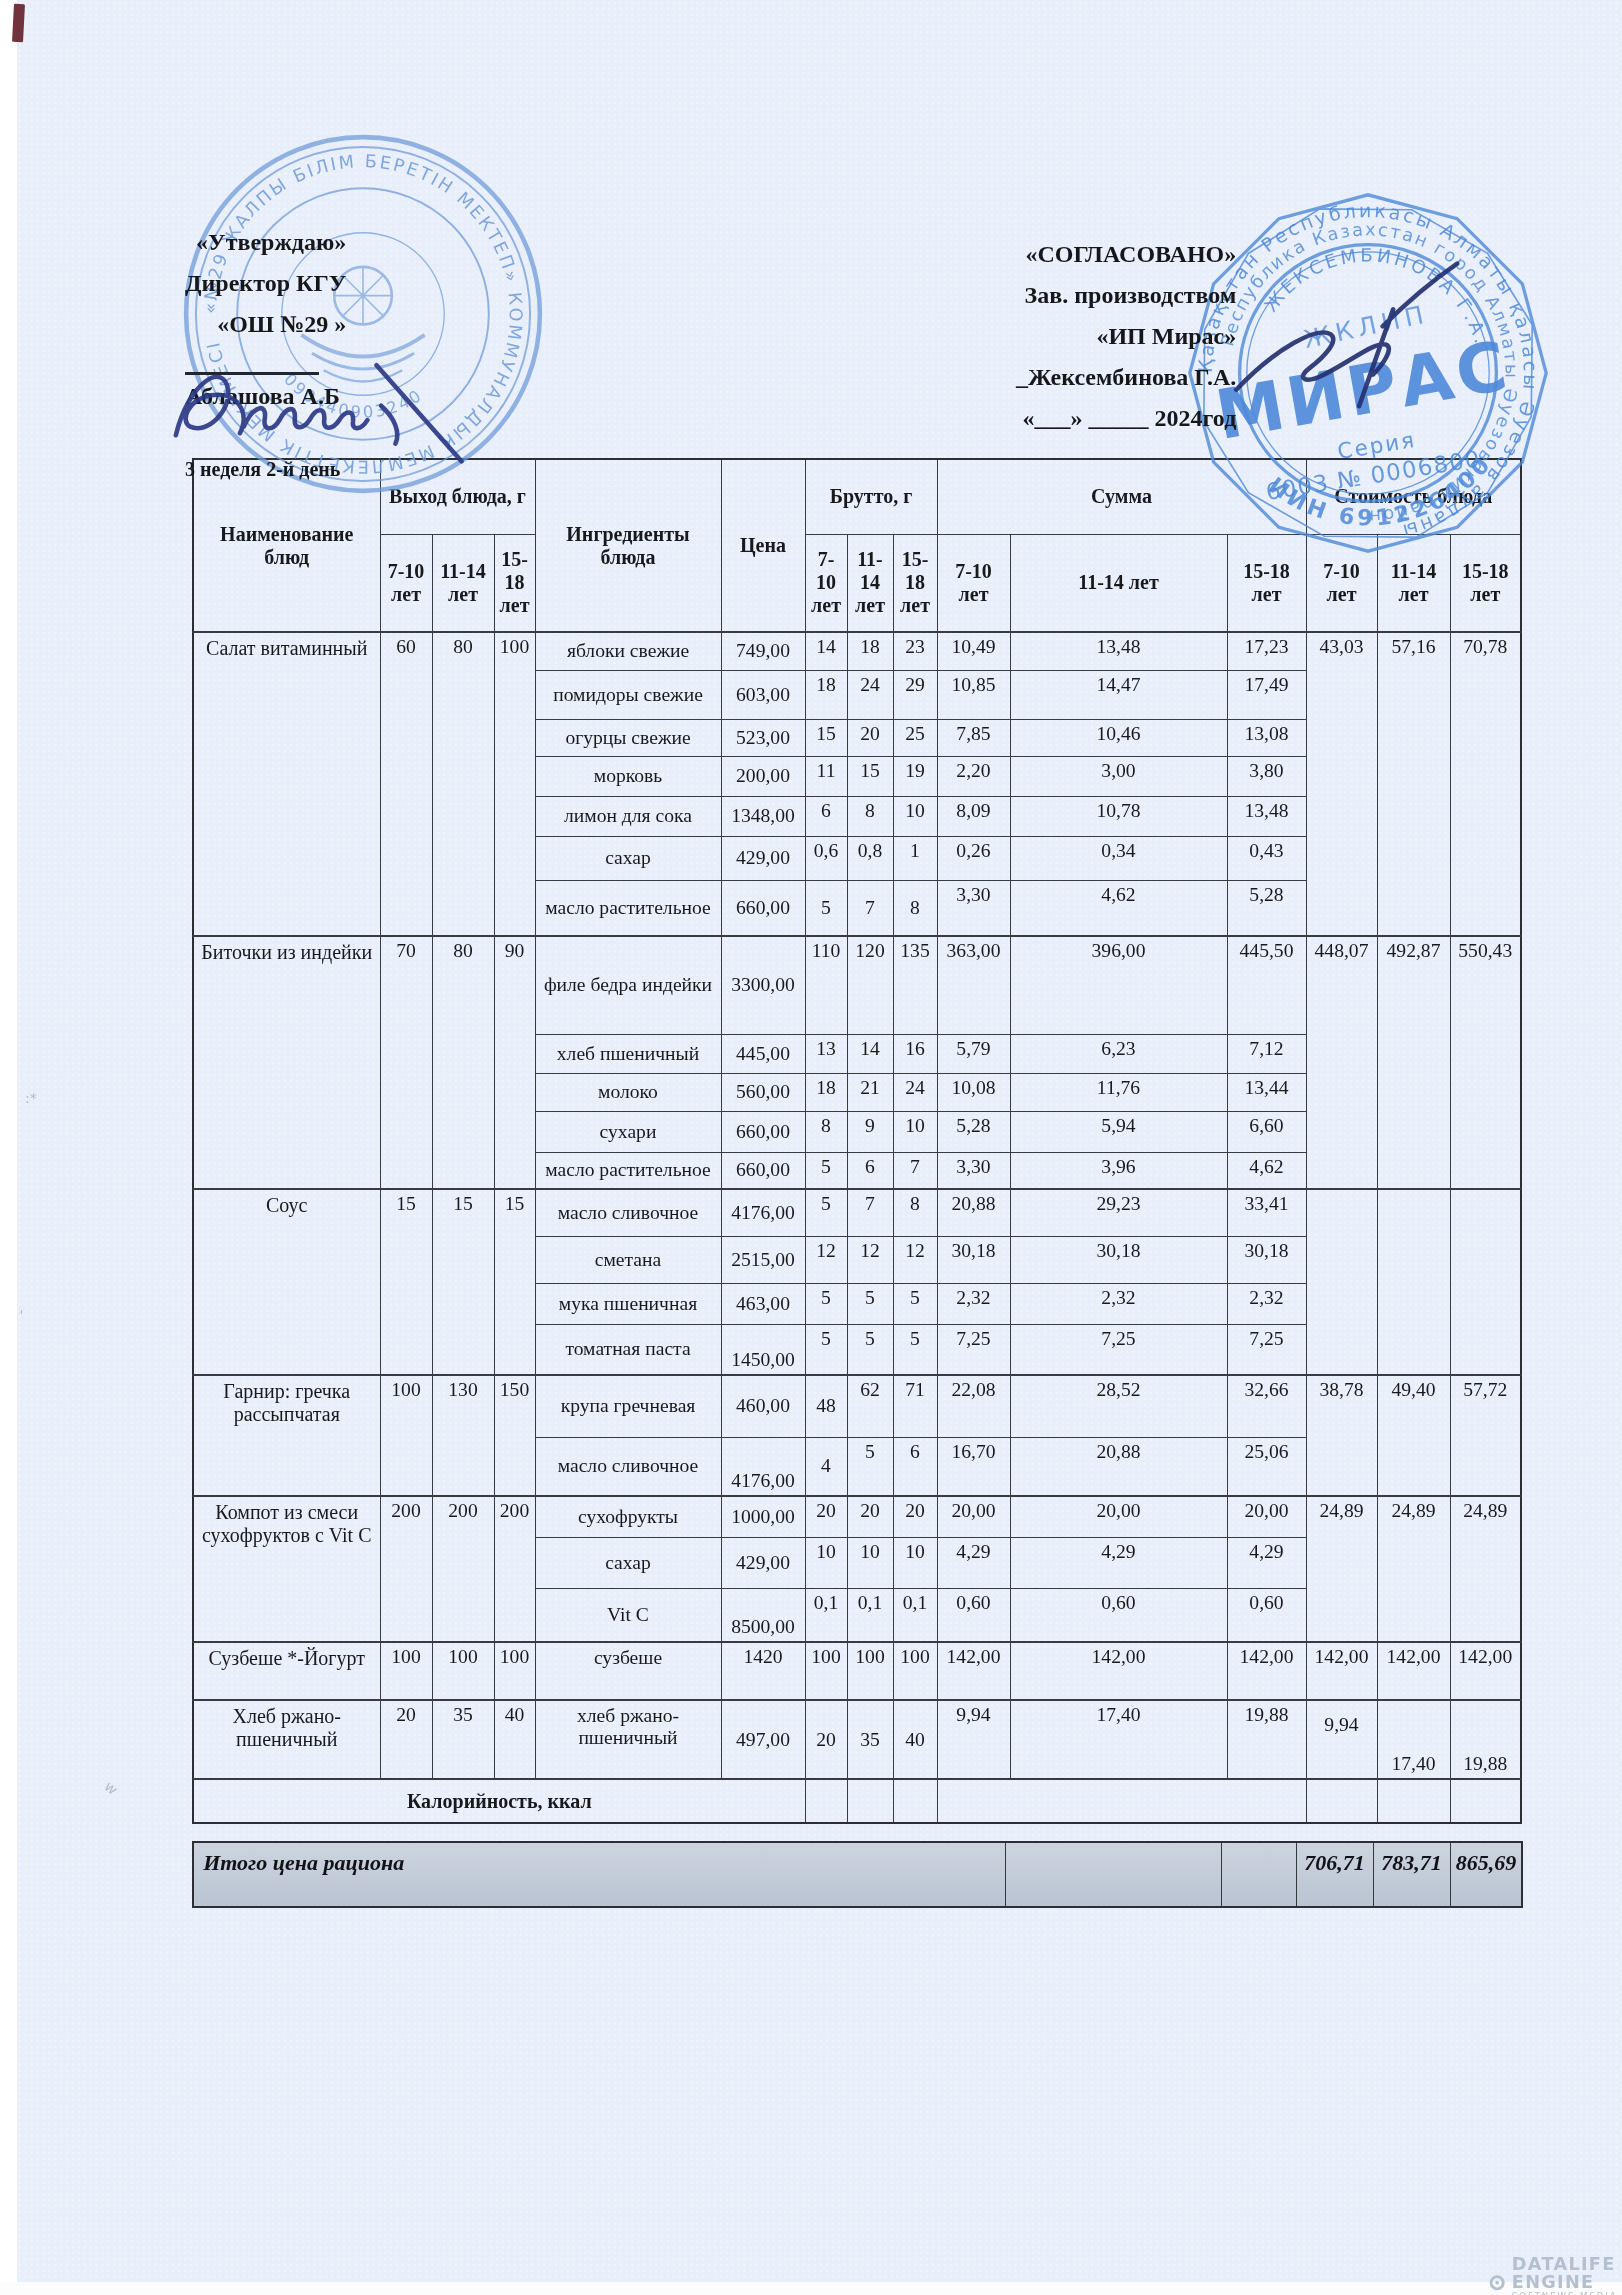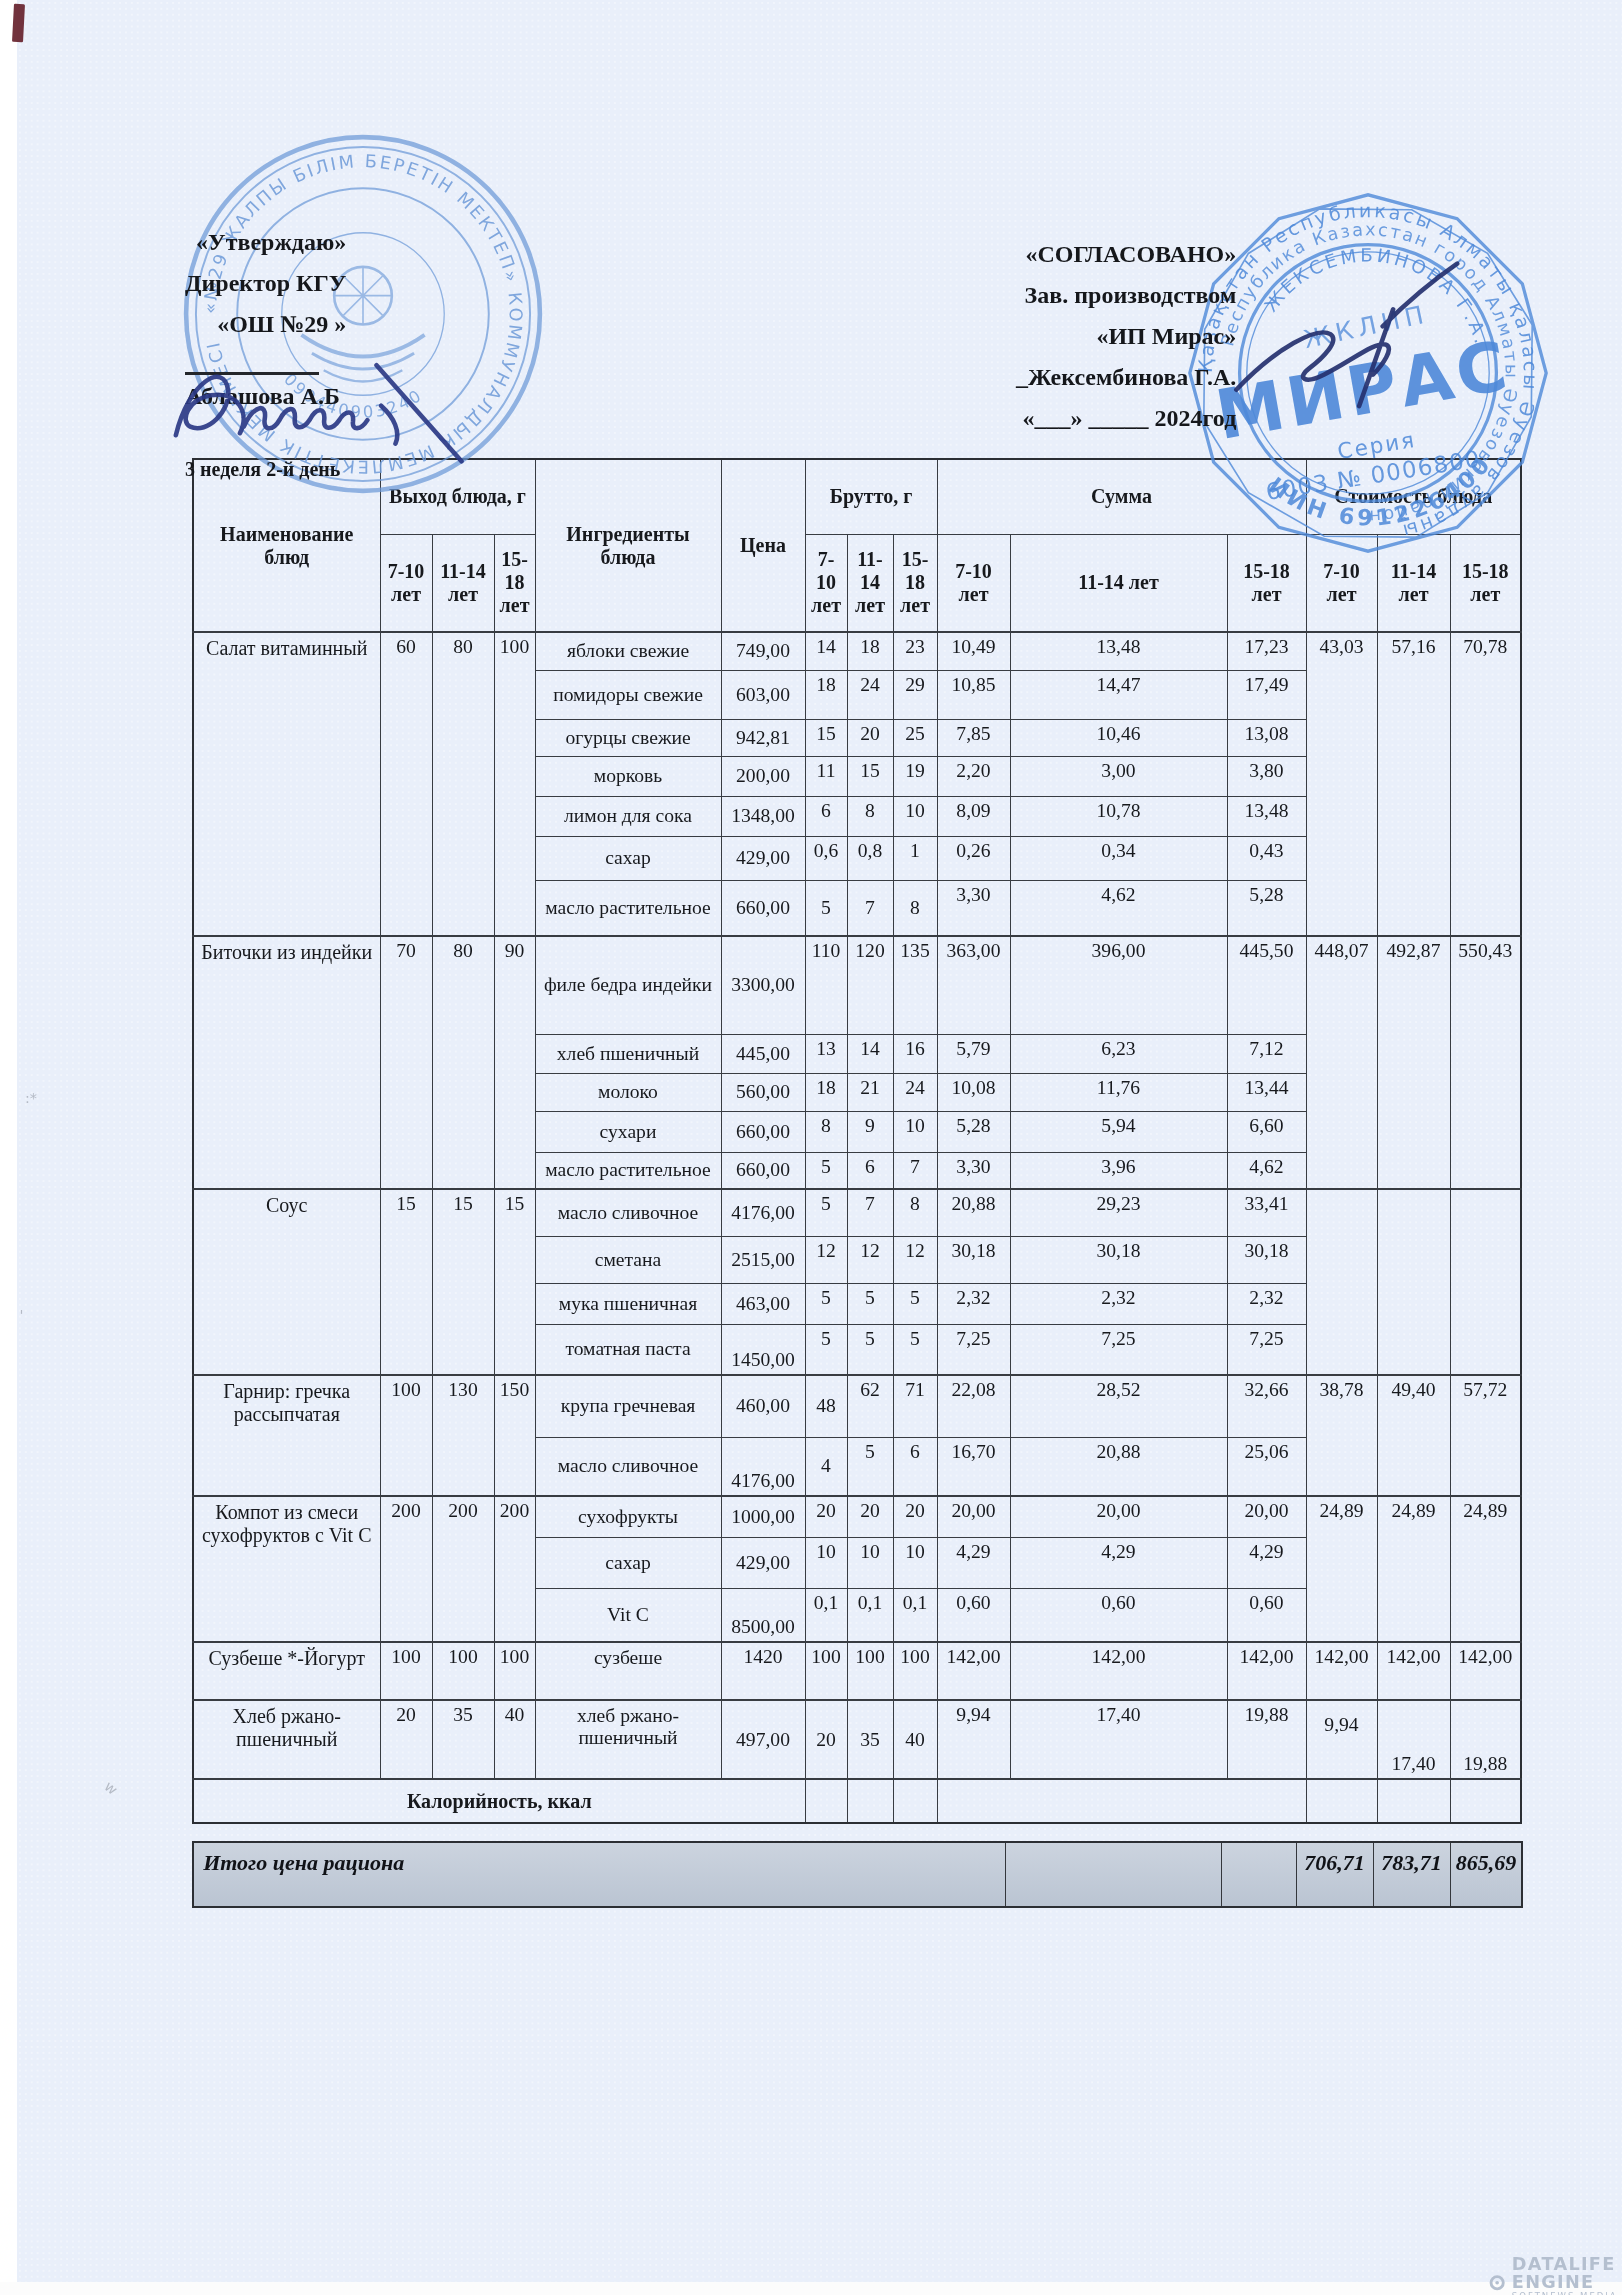--- a/index.html
+++ b/index.html
@@ -225,21 +225,21 @@
       <td class="mid">603,00</td>
       <td>18</td>
       <td>24</td>
       <td>29</td>
       <td>10,85</td>
       <td>14,47</td>
       <td>17,49</td>
     </tr>
     <tr style="height:37px">
       <td class="l mid">огурцы свежие</td>
-      <td class="mid">942,81</td>
+      <td class="mid">523,00</td>
       <td>15</td>
       <td>20</td>
       <td>25</td>
       <td>7,85</td>
       <td>10,46</td>
       <td>13,08</td>
     </tr>
     <tr style="height:40px">
       <td class="l mid">морковь</td>
       <td class="mid">200,00</td>

